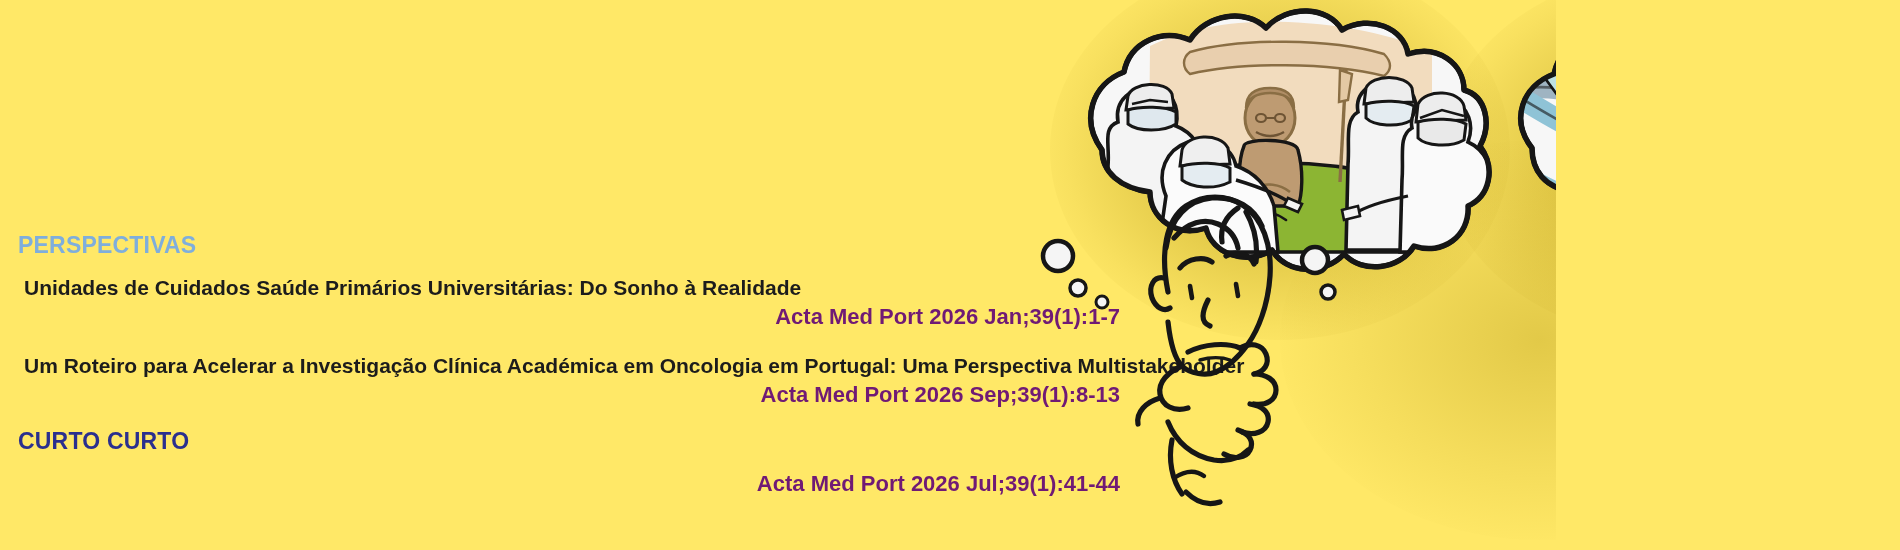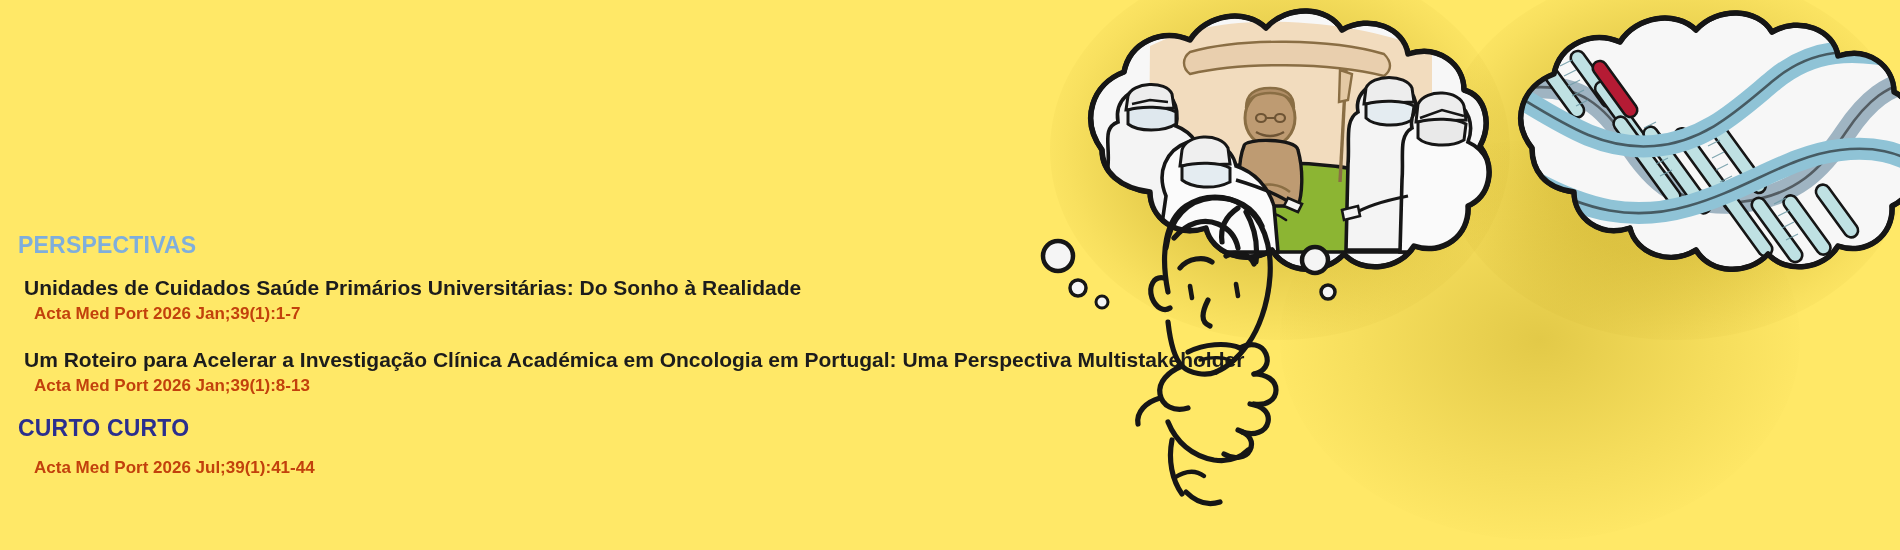--- a/index.html
+++ b/index.html
@@ -5,21 +5,21 @@
   html, body {
     margin: 0;
     padding: 0;
     background: #FFE867;
   }
   body {
     font-family: "Liberation Sans", sans-serif;
   }
   #banner {
     position: relative;
-    width: 1900px;
+    width: 1556px;
     height: 550px;
     background: #FFE867;
     overflow: hidden;
   }
 
   
   .art-glow {
     position: absolute;
     border-radius: 50%;
     pointer-events: none;
@@ -73,25 +73,26 @@
 
   .entry { margin: 16px 0 4px 0; font-weight: bold; }
   .entry-title {
     font-size: 21px;
     color: #1C1C1C;
     margin: 0 0 1px 24px;
     line-height: 1.28;
     white-space: nowrap;
   }
   .entry-cite {
-    font-size: 17px;
-    color: #c2410c;
+    font-size: 22px;
+    color: #701a75;
     margin: 0 0 0 34px;
     line-height: 1.3;
     white-space: nowrap;
+    text-align: right;
   }
   .entry.spaced { margin-top: 22px; }
 
   
   .art {
     position: absolute;
     left: 1040px;
     top: 0;
     width: 860px;
     height: 550px;
@@ -112,21 +113,21 @@
     <div class="section-block">
       <div class="section-heading perspectivas">PERSPECTIVAS</div>
 
       <div class="entry">
         <div class="entry-title">Unidades de Cuidados Saúde Primários Universitárias: Do Sonho à Realidade</div>
         <div class="entry-cite">Acta Med Port 2026 Jan;39(1):1-7</div>
       </div>
 
       <div class="entry spaced">
         <div class="entry-title">Um Roteiro para Acelerar a Investigação Clínica Académica em Oncologia em Portugal: Uma Perspectiva Multistakeholder</div>
-        <div class="entry-cite">Acta Med Port 2026 Jan;39(1):8-13</div>
+        <div class="entry-cite">Acta Med Port 2026 Sep;39(1):8-13</div>
       </div>
     </div>
 
     <div class="section-block gap-top">
       <div class="section-heading artigo">CURTO CURTO</div>
 
       <div class="entry">
         <div class="entry-cite">Acta Med Port 2026 Jul;39(1):41-44</div>
       </div>
     </div>

